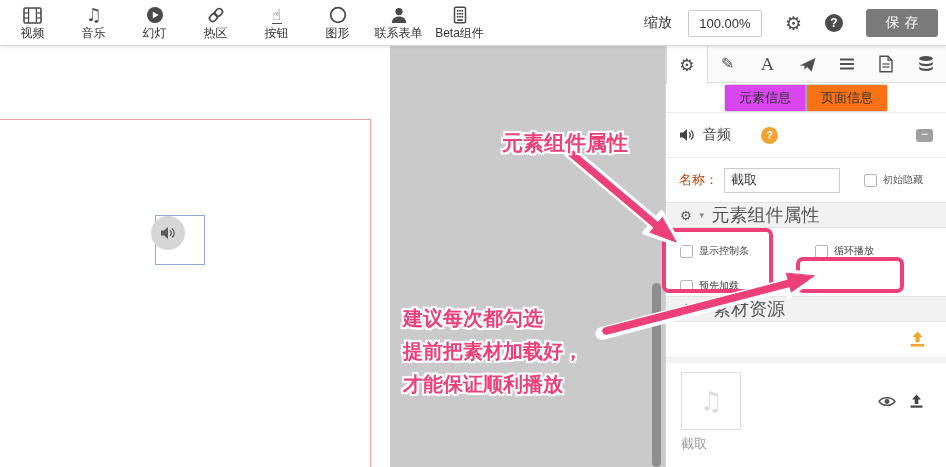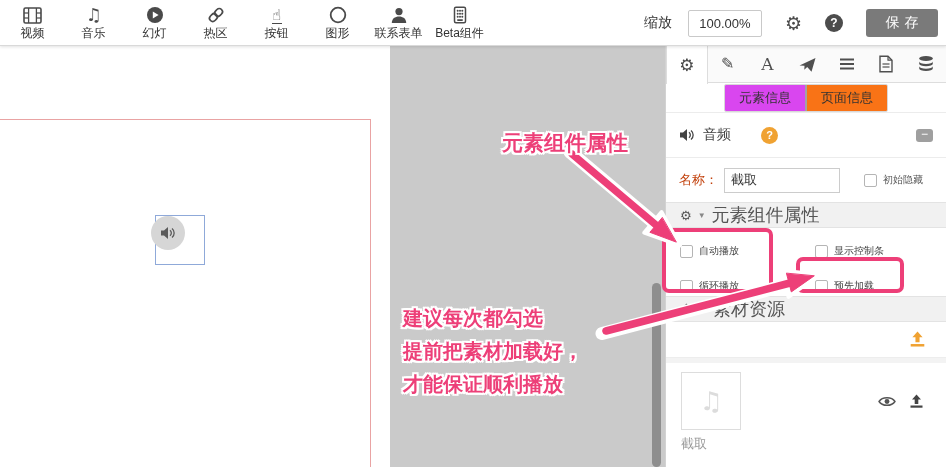--- a/index.html
+++ b/index.html
@@ -300,24 +300,20 @@
 
     <div class="sec-header">
       <span class="sec-gear glyph" style="font-size:13px;">⚙</span>
       <span class="sec-tri">▼</span>
       <span class="sec-title">元素组件属性</span>
     </div>
 
     <div class="props-grid">
       <div class="prop-item">
         <span class="cb"></span>
-        <span class="cb-label">自动播放</span>
-      </div>
-      <div class="prop-item">
-        <span class="cb"></span>
         <span class="cb-label">显示控制条</span>
       </div>
       <div class="prop-item">
         <span class="cb"></span>
         <span class="cb-label">循环播放</span>
       </div>
       <div class="prop-item">
         <span class="cb"></span>
         <span class="cb-label">预先加载</span>
       </div>

